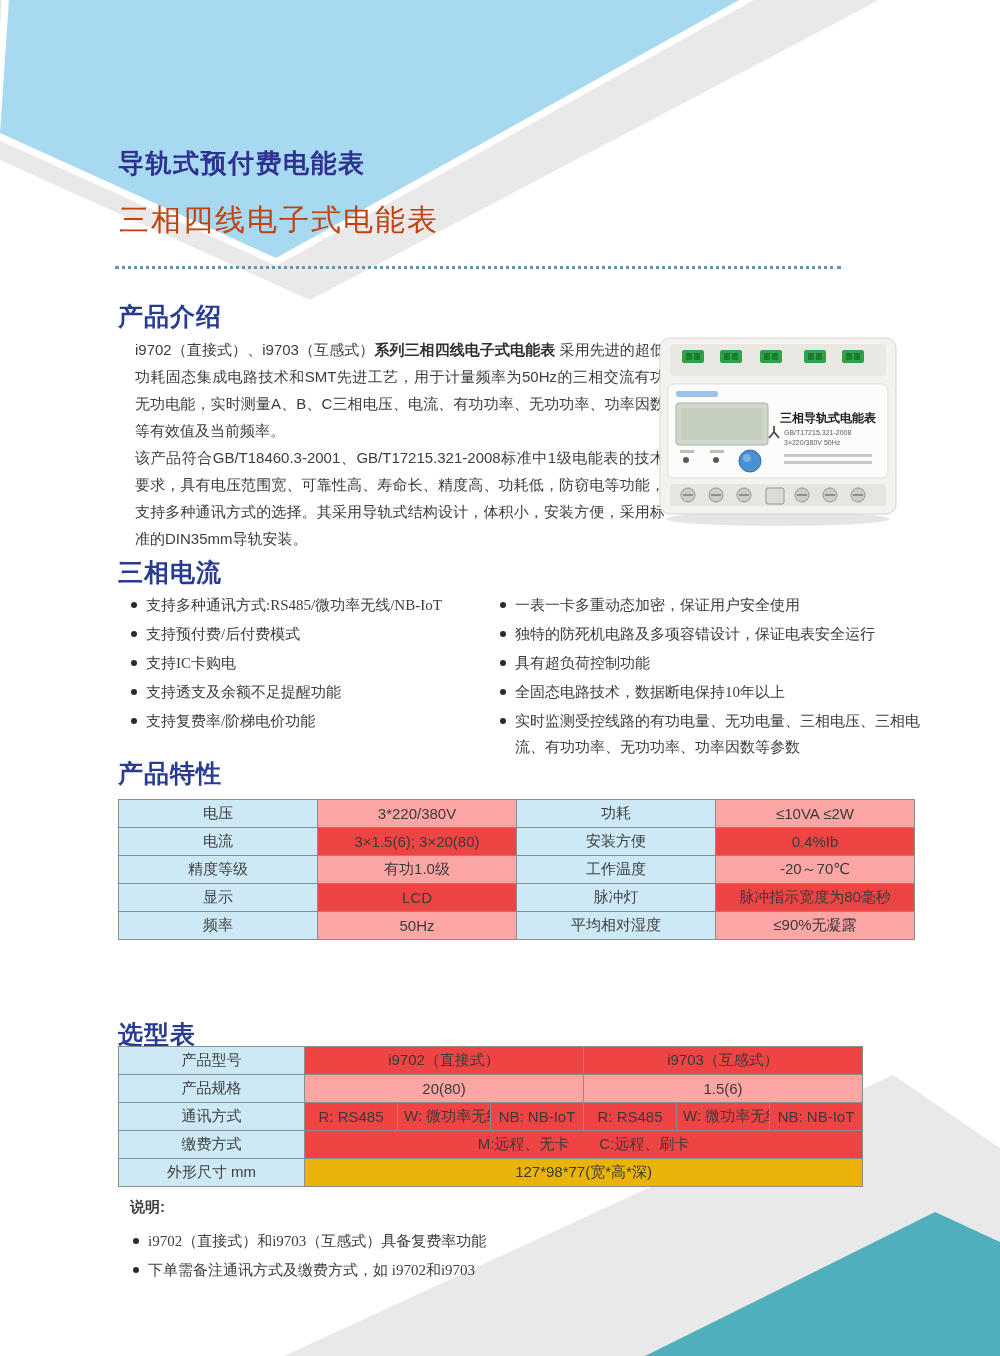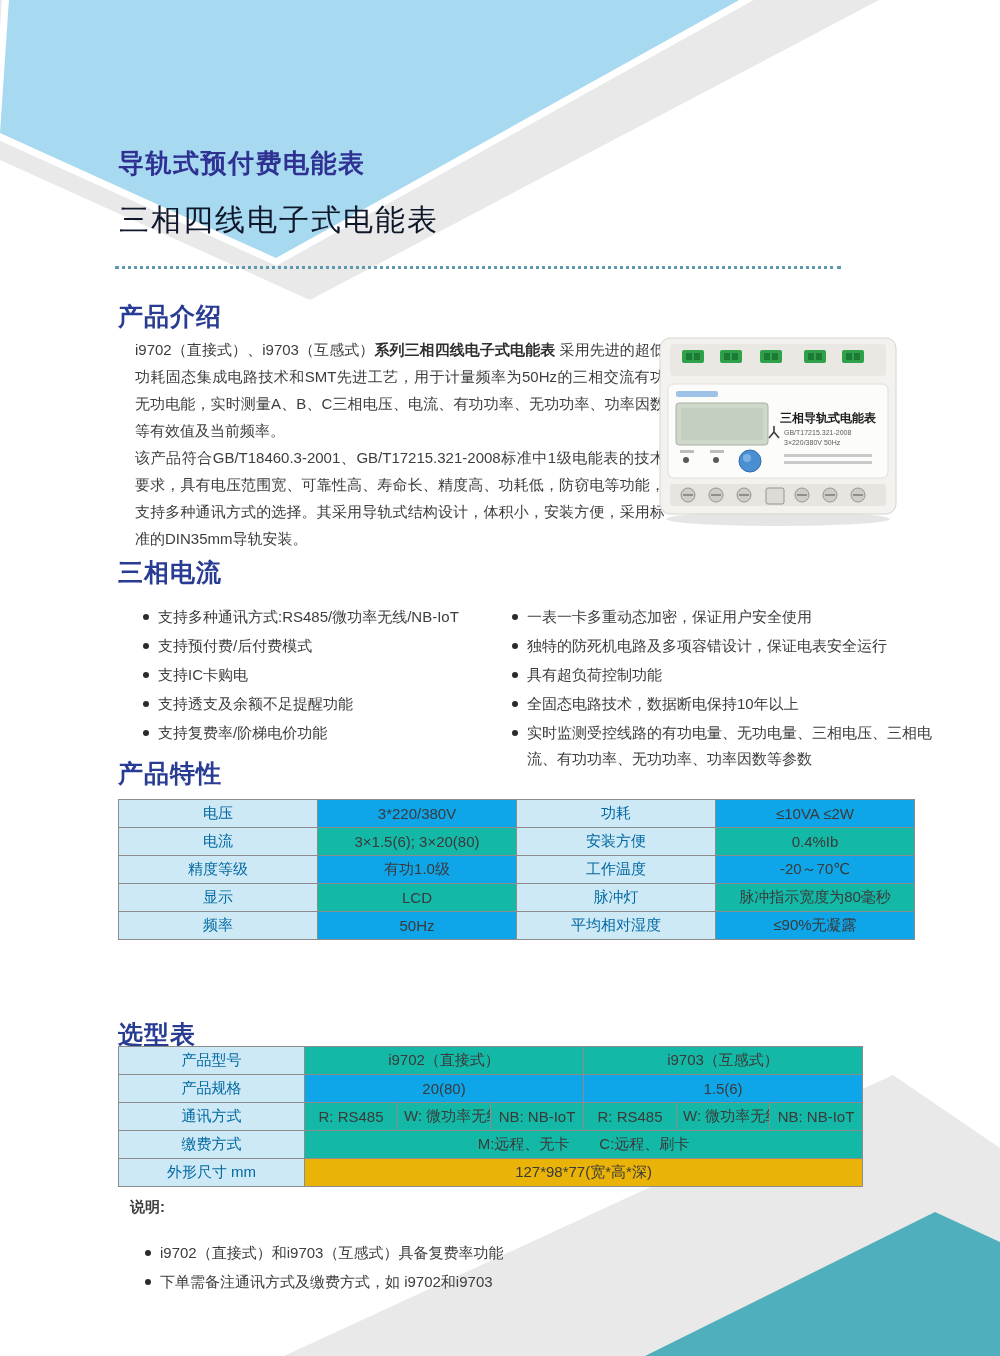--- a/index.html
+++ b/index.html
@@ -7,51 +7,51 @@
         font-family:"Liberation Sans","DejaVu Sans",sans-serif;color:#3d3d3d;}
   svg{display:block;}
   .deco{position:absolute;left:0;z-index:0;pointer-events:none;}
   .deco-top{top:0;}
   .deco-bottom{bottom:0;}
   .content{position:absolute;inset:0;z-index:2;}
 
   .page-title{position:absolute;left:118px;top:146px;font-size:26px;font-weight:800;
               color:#2e3192;letter-spacing:1.5px;}
   .page-subtitle{position:absolute;left:119px;top:200px;font-size:30px;font-weight:500;
-                 color:#0f172a;letter-spacing:2px;}
+                 color:#c2410c;letter-spacing:2px;}
   .dotted-divider{position:absolute;left:115px;top:266px;width:726px;height:0;
                   border-top:3px dotted #5d9ab0;}
 
   .section-heading{position:absolute;font-size:25px;font-weight:800;color:#283c93;letter-spacing:1px;}
   .h-intro{left:118px;top:300px;}
   .h-features{left:118px;top:556px;}
   .h-specs{left:118px;top:757px;}
   .h-selection{left:118px;top:1018px;}
 
   .intro-text{position:absolute;left:118px;top:336px;width:530px;font-size:15px;
               line-height:27px;text-align:justify;color:#3d3d3d;margin-left:17px;}
   .intro-text p{margin:0;}
   .bold-series{font-weight:bold;color:#2f2f2f;}
 
   .meter-figure{position:absolute;left:650px;top:330px;width:256px;height:200px;}
 
-  ul.bullets{list-style:none;margin:12px;padding:0;font-size:15px;color:#3d3d3d;}
+  ul.bullets{list-style:none;margin:0;padding:0;font-size:15px;color:#3d3d3d;font-family:Liberation Serif, serif;}
   ul.bullets li{position:relative;padding-left:18px;line-height:26px;margin-bottom:3px;}
   ul.bullets li::before{content:"";position:absolute;left:3px;top:10px;width:6px;height:6px;
                         border-radius:50%;background:#2b2b2b;}
   .features-left{position:absolute;left:128px;top:592px;width:360px;}
   .features-right{position:absolute;left:497px;top:592px;width:437px;}
 
   table.spec{position:absolute;border-collapse:collapse;table-layout:fixed;
              font-size:15px;color:#3a3a3a;}
   table.spec td{border:1px solid #8c8c8c;height:25px;text-align:center;padding:1px 6px;
                 overflow:hidden;white-space:nowrap;}
-  td.lbl{background:#cde9f6;color:#0369a1;}
-  tr.tint td.val{background:#0ea5e9;}
-  tr.plain td.val{background:#14b8a6;}
+  td.lbl{background:#cde9f6;color:#404040;}
+  tr.tint td.val{background:#fca5a5;}
+  tr.plain td.val{background:#ef4444;}
   tr.tint2 td.val{background:#eab308;}
   .t-specs{left:118px;top:799px;width:744px;}
   .t-specs td{width:186px;}
   .t-selection{left:118px;top:1046px;width:744px;}
 
   .notes-heading{position:absolute;left:130px;top:1198px;font-size:15px;font-weight:700;color:#3d3d3d;}
   .notes-list{position:absolute;left:130px;top:1228px;width:600px;}
   .notes-list li{line-height:26px;margin-bottom:6px;}
 </style>
 </head>

